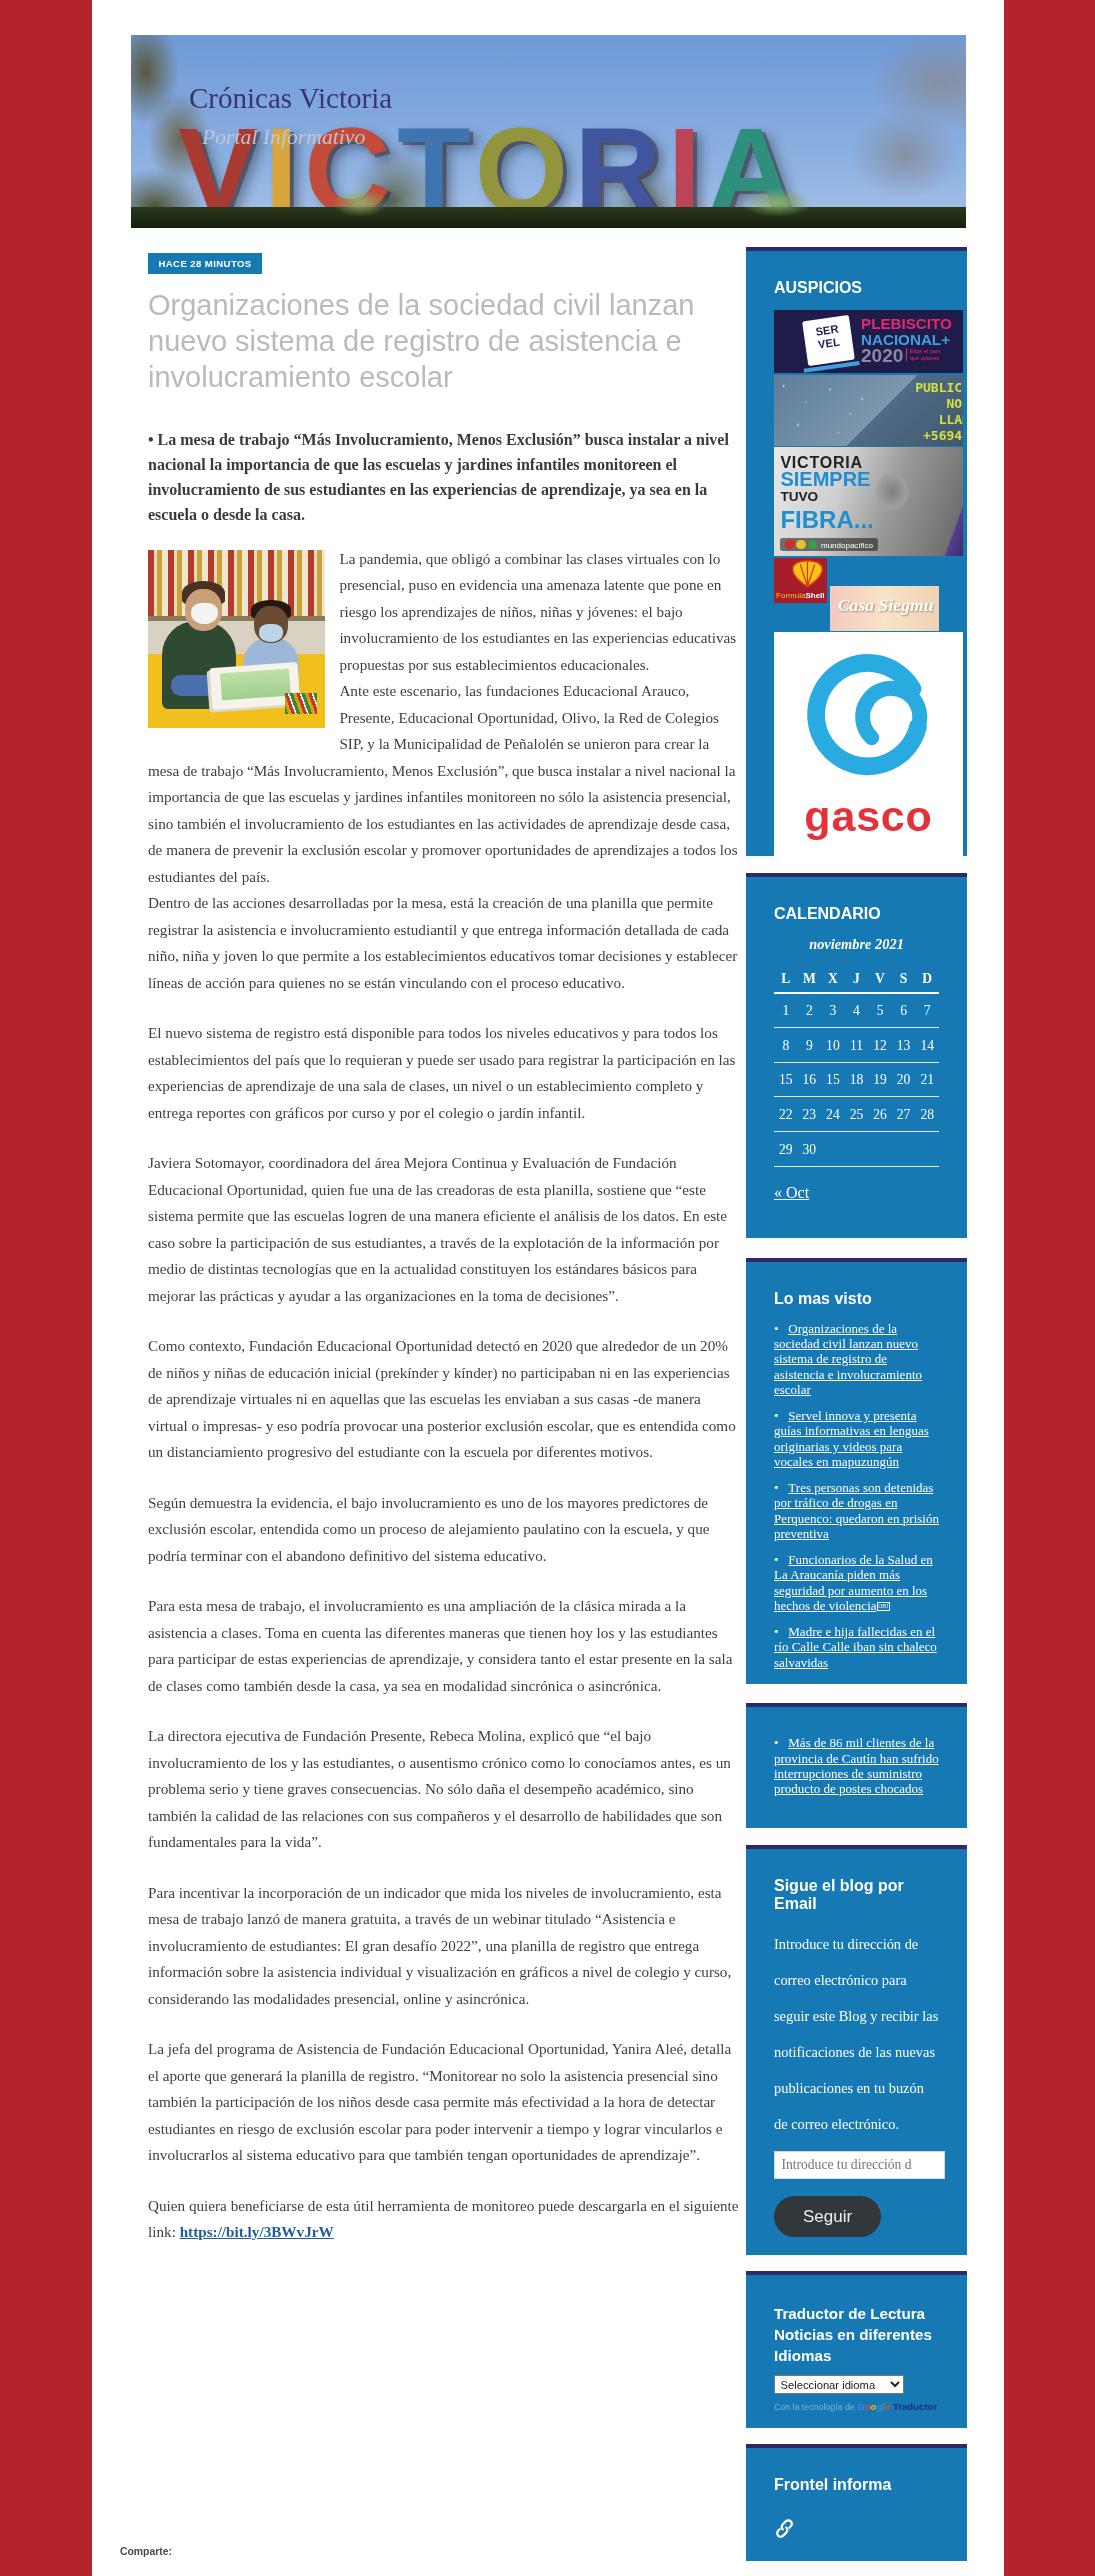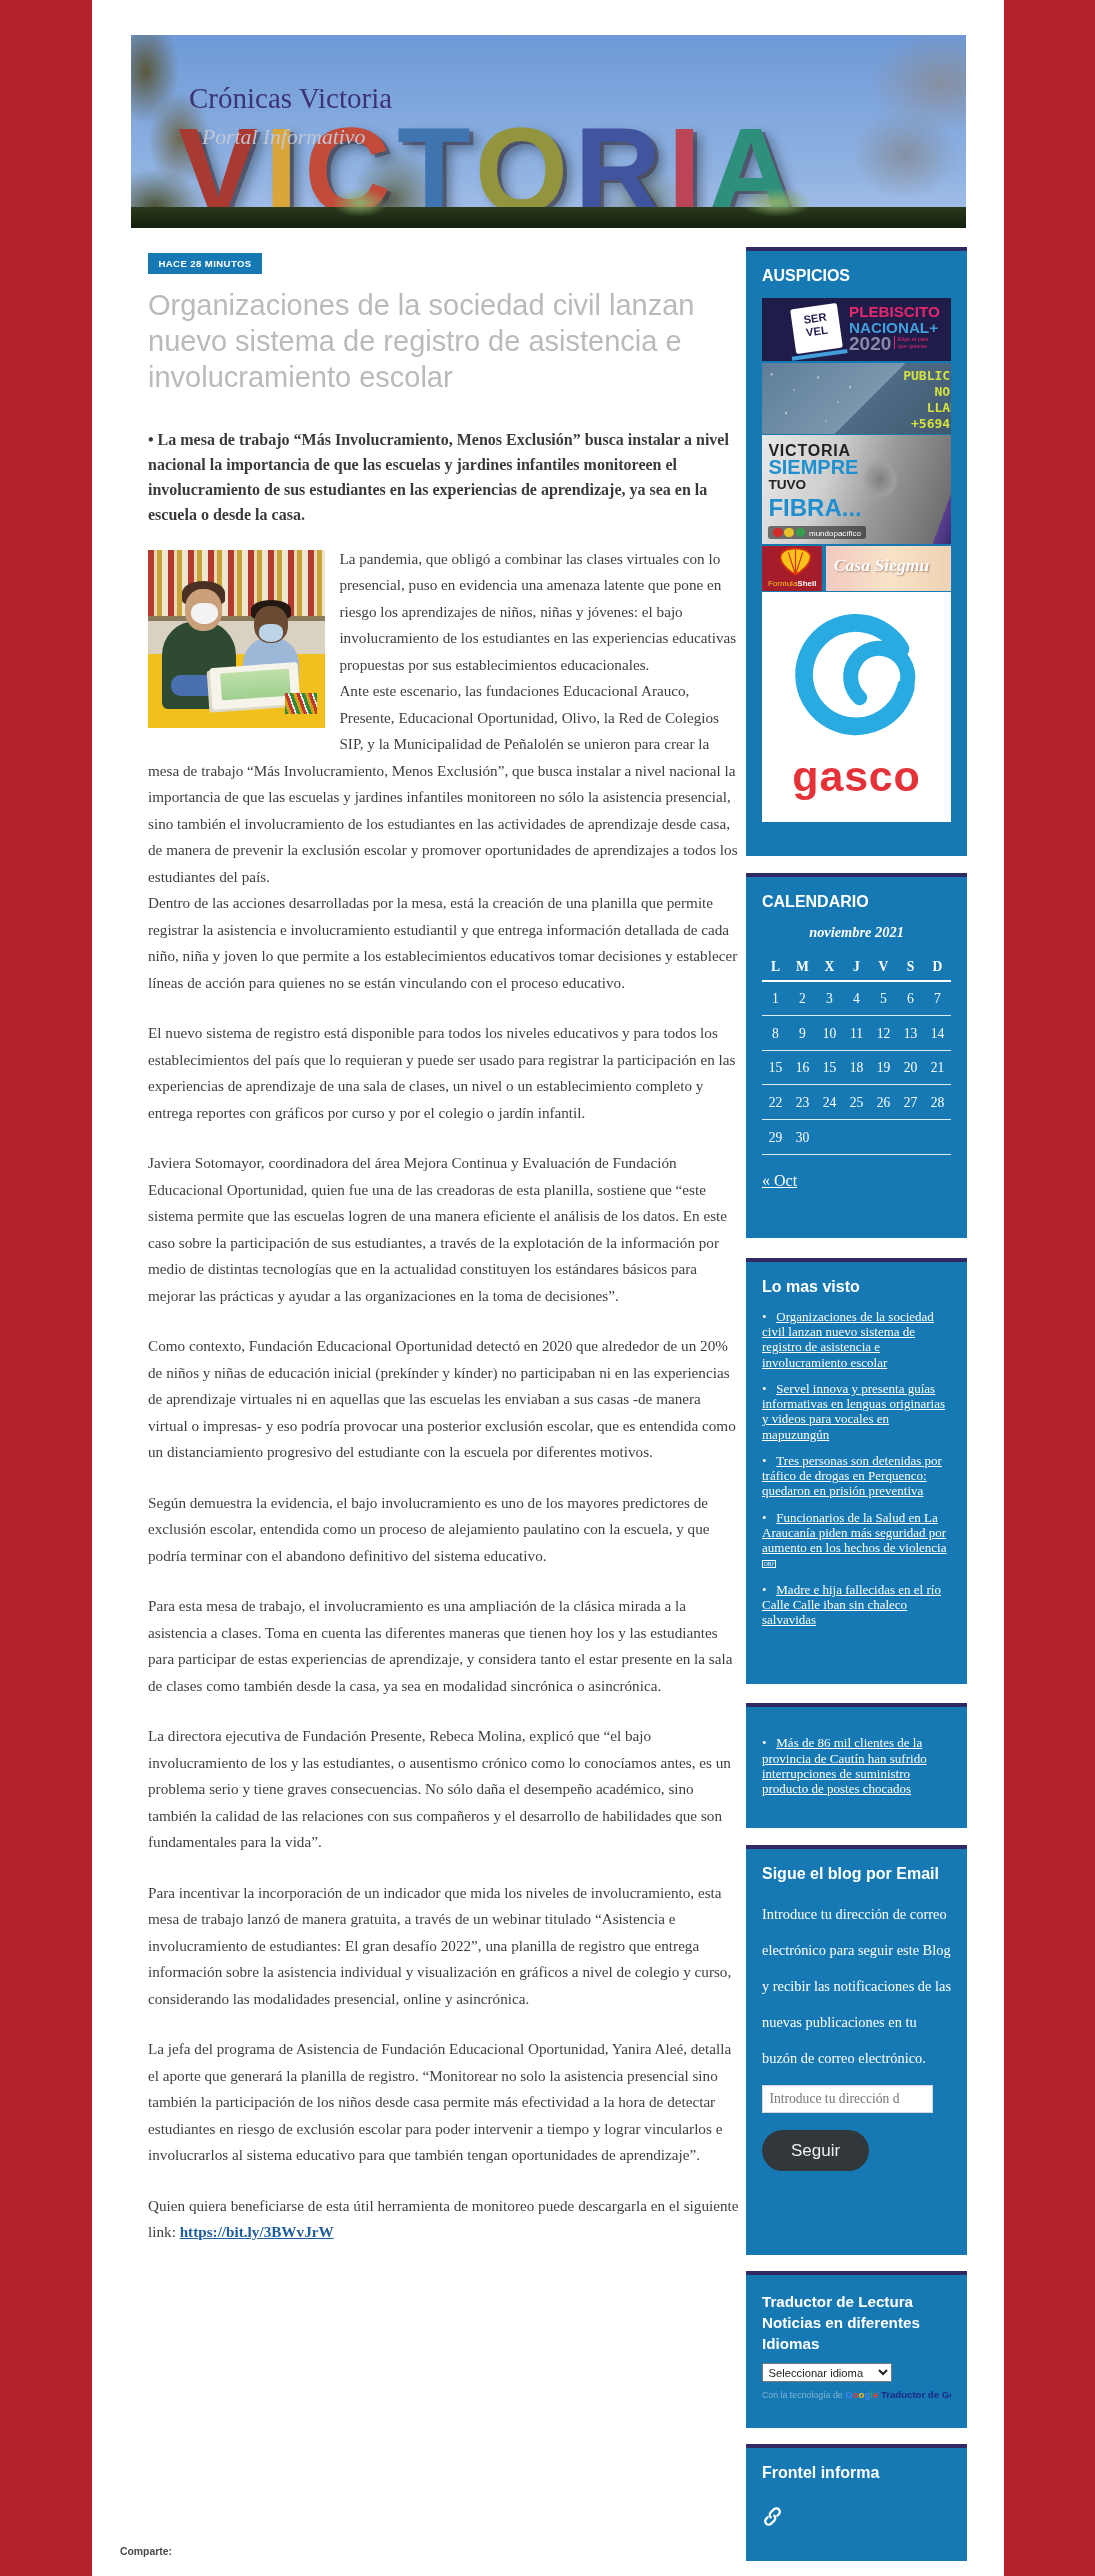--- a/index.html
+++ b/index.html
@@ -71,21 +71,21 @@
   .ph-chair{position:absolute;left:103px;top:50px;width:40px;height:19px;background:#241812;
             border-radius:50% 50% 20% 20%;}
   .ph-cmask{position:absolute;left:111px;top:74px;width:24px;height:17.7px;background:#bcd4e8;
             border-radius:40% 40% 50% 50%;}
   .linkp a{color:#215e9e;font-weight:bold;text-decoration:underline;cursor:pointer;}
   .share{position:absolute;left:28px;top:2546px;font-size:10.4px;font-weight:bold;color:#4a4a4a;}
 
   
   .sidebar{position:absolute;left:654px;top:247px;width:221px;}
   .sbox{box-sizing:border-box;border-top:4.8px solid #2f2a64;background:#1679b4;color:#fff;
-        padding:16px;overflow:hidden;}
+        padding:28px;overflow:hidden;}
   .sbox h3{margin:0 0 13px;font-size:16px;font-weight:bold;color:#fff;}
   .b-ausp{height:609px;margin-bottom:17px;}
   .b-cal{height:365px;margin-bottom:20px;}
   .b-most{height:426px;margin-bottom:18.5px;}
   .b-extra{height:125px;margin-bottom:17px;padding-top:24px;}
   .b-email{height:410px;margin-bottom:16px;}
   .b-trans{height:157px;margin-bottom:16px;}
   .b-front{height:117px;}
 
   
@@ -122,21 +122,21 @@
   .fb4{color:#1f8fd0;font-weight:bold;font-size:24px;margin-top:6px;}
   .fibra-logo{position:absolute;left:6.4px;bottom:4.8px;font-size:8px;color:#fff;
               background:rgba(20,20,20,.55);padding:1.6px 4.8px;border-radius:2.4px;}
   .fibra-logo b{display:inline-block;width:9.6px;height:9.6px;border-radius:50%;margin-right:1.6px;vertical-align:-1.6px;}
   .fl1{background:#d42a2a}.fl2{background:#e8c22a}.fl3{background:#35a04a}
   .ad-row{display:flex;gap:3.2px;margin-bottom:1.6px;}
   .ad-shell{position:relative;width:67px;height:45px;background:#a51d2a;overflow:hidden;cursor:pointer;}
   .shell-txt{position:absolute;left:0;right:0;bottom:2.4px;text-align:center;font-size:8px;}
   .shell-txt .fA{color:#f7c21a}.shell-txt .fB{color:#fff;font-weight:bold}
   .ad-casa{position:relative;width:139px;height:45px;overflow:hidden;cursor:pointer;
-           background:linear-gradient(90deg,#f3c9c0,#f7e3c8 50%,#f0d2b4);}
+           background:linear-gradient(90deg,#f3c9c0,#f7e3c8 50%,#f0d2b4);margin-top:28px;}
   .casa-txt{position:absolute;left:8px;top:9.6px;font-family:"Liberation Serif",serif;font-style:italic;
             font-weight:bold;font-size:17.7px;color:#fff;text-shadow:0.8px 0.8px 1.6px rgba(150,110,90,.8);white-space:nowrap;}
   .ad-gasco{height:230px;background:#fff;text-align:center;}
   .gasco-txt{position:absolute;left:0;right:0;bottom:21px;color:#e53238;font-weight:bold;
              font-size:43px;letter-spacing:0.8px;font-family:"Liberation Sans",sans-serif;}
 
   
   .cal-caption{font-family:"Liberation Serif",serif;font-style:italic;font-weight:bold;
                font-size:14.4px;text-align:center;margin:11.2px 0 13px;}
   table.cal{width:100%;border-collapse:collapse;font-family:"Liberation Serif",serif;}

